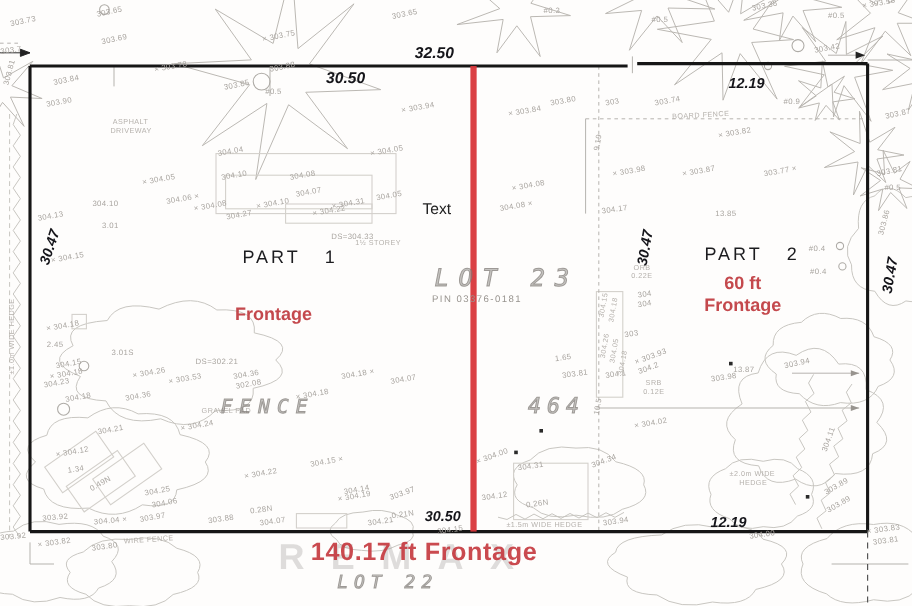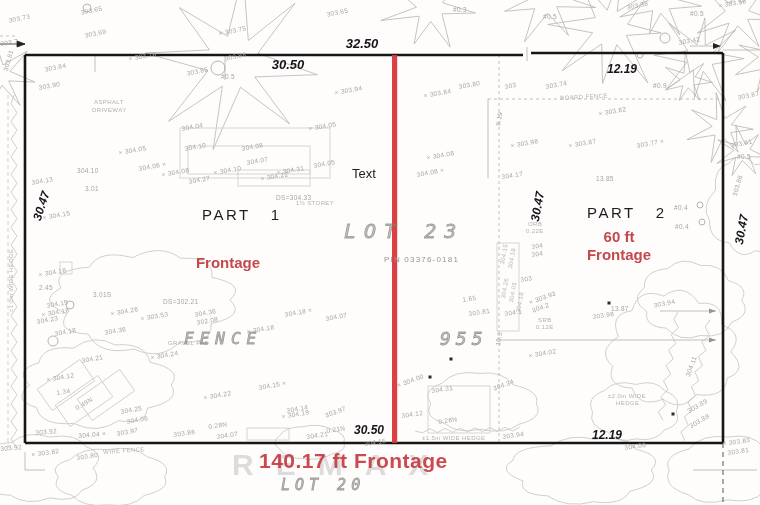--- a/index.html
+++ b/index.html
@@ -272,22 +272,22 @@
     <span>PART</span><span class="num">1</span>
   </div>
   <div class="red" style="left:182px;top:254px;width:92px;">Frontage</div>
 
   <div class="part" style="left:587px;top:204px;">
     <span>PART</span><span class="num">2</span>
   </div>
   <div class="red" style="left:588px;top:228px;width:62px;">60 ft</div>
   <div class="red" style="left:576px;top:246px;width:86px;">Frontage</div>
 
-  <div class="lotword" style="left:344px;top:219px;font-size:20px;letter-spacing:8px;">LOT  23</div>
-  <div class="pin" style="left:360px;top:255px;margin-left:24px;">PIN 03376-0181</div>
+  <div class="lotword" style="left:362px;top:219px;font-size:20px;letter-spacing:8px;">LOT  23</div>
+  <div class="pin" style="left:360px;top:245px;">PIN 03376-0181</div>
   <div class="note" style="left:352px;top:166px;">Text</div>
 
   <div class="lotword" style="left:184px;top:329px;font-size:16px;letter-spacing:6px;">FENCE</div>
-  <div class="lotword" style="left:440px;top:328px;font-size:18px;letter-spacing:5px;">955</div>
+  <div class="lotword" style="left:440px;top:328px;font-size:18px;letter-spacing:5px;">464</div>
 
   <div class="bigred" style="left:259px;top:449px;">140.17 ft Frontage</div>
-  <div class="lotword" style="left:281px;top:476px;font-size:15px;letter-spacing:5px;">LOT  20</div>
+  <div class="lotword" style="left:281px;top:476px;font-size:15px;letter-spacing:5px;">LOT  22</div>
 </div>
 
 </body></html>

